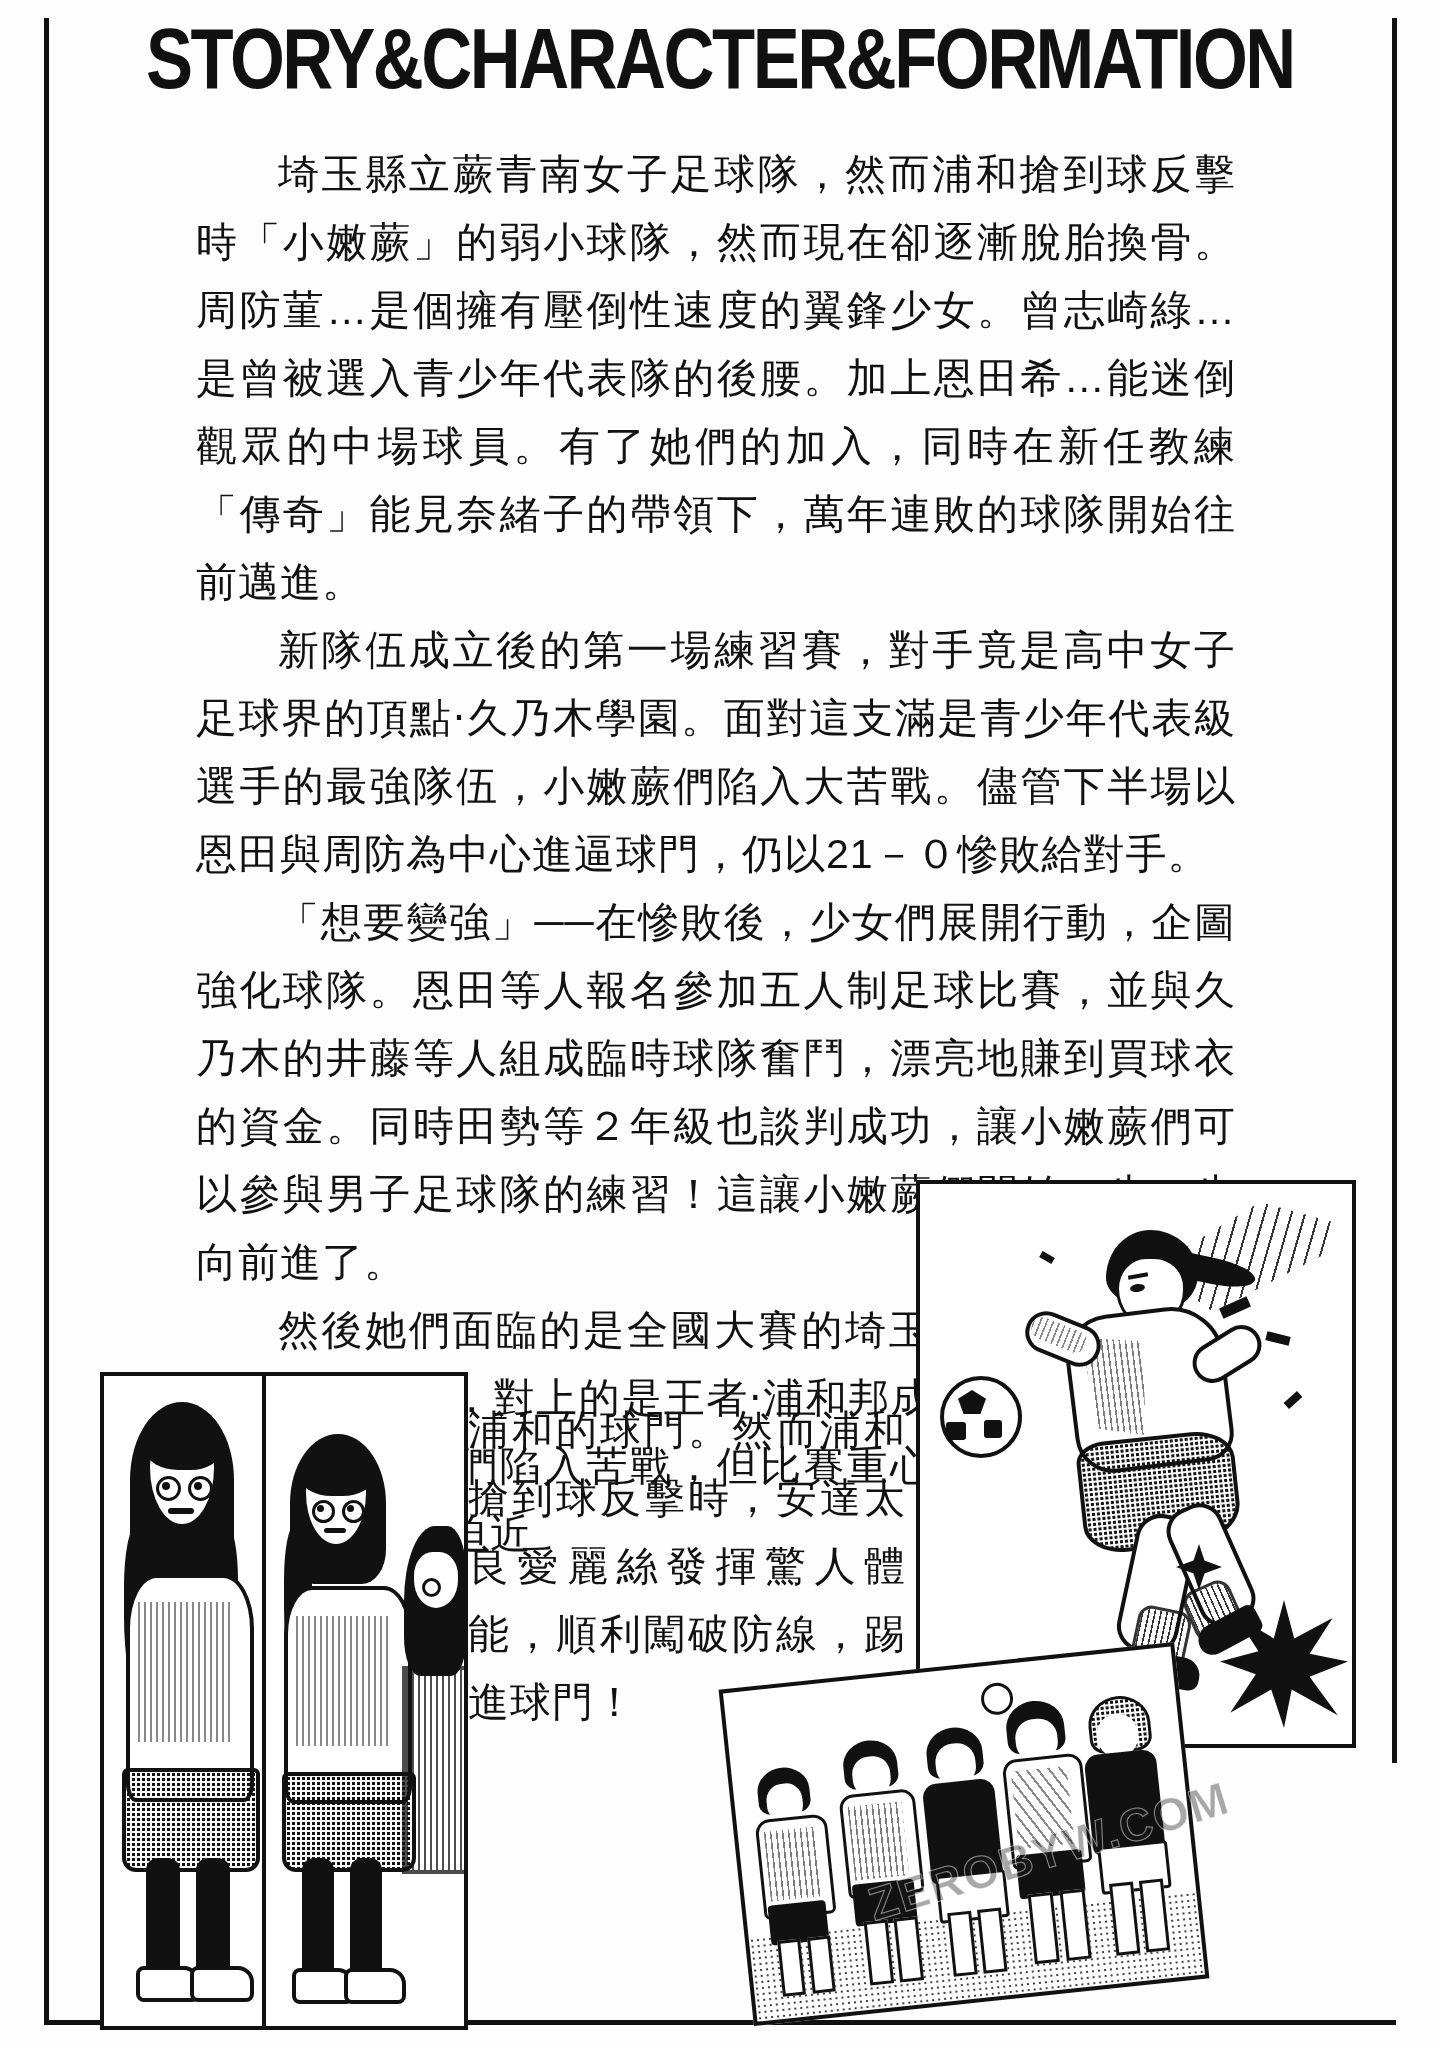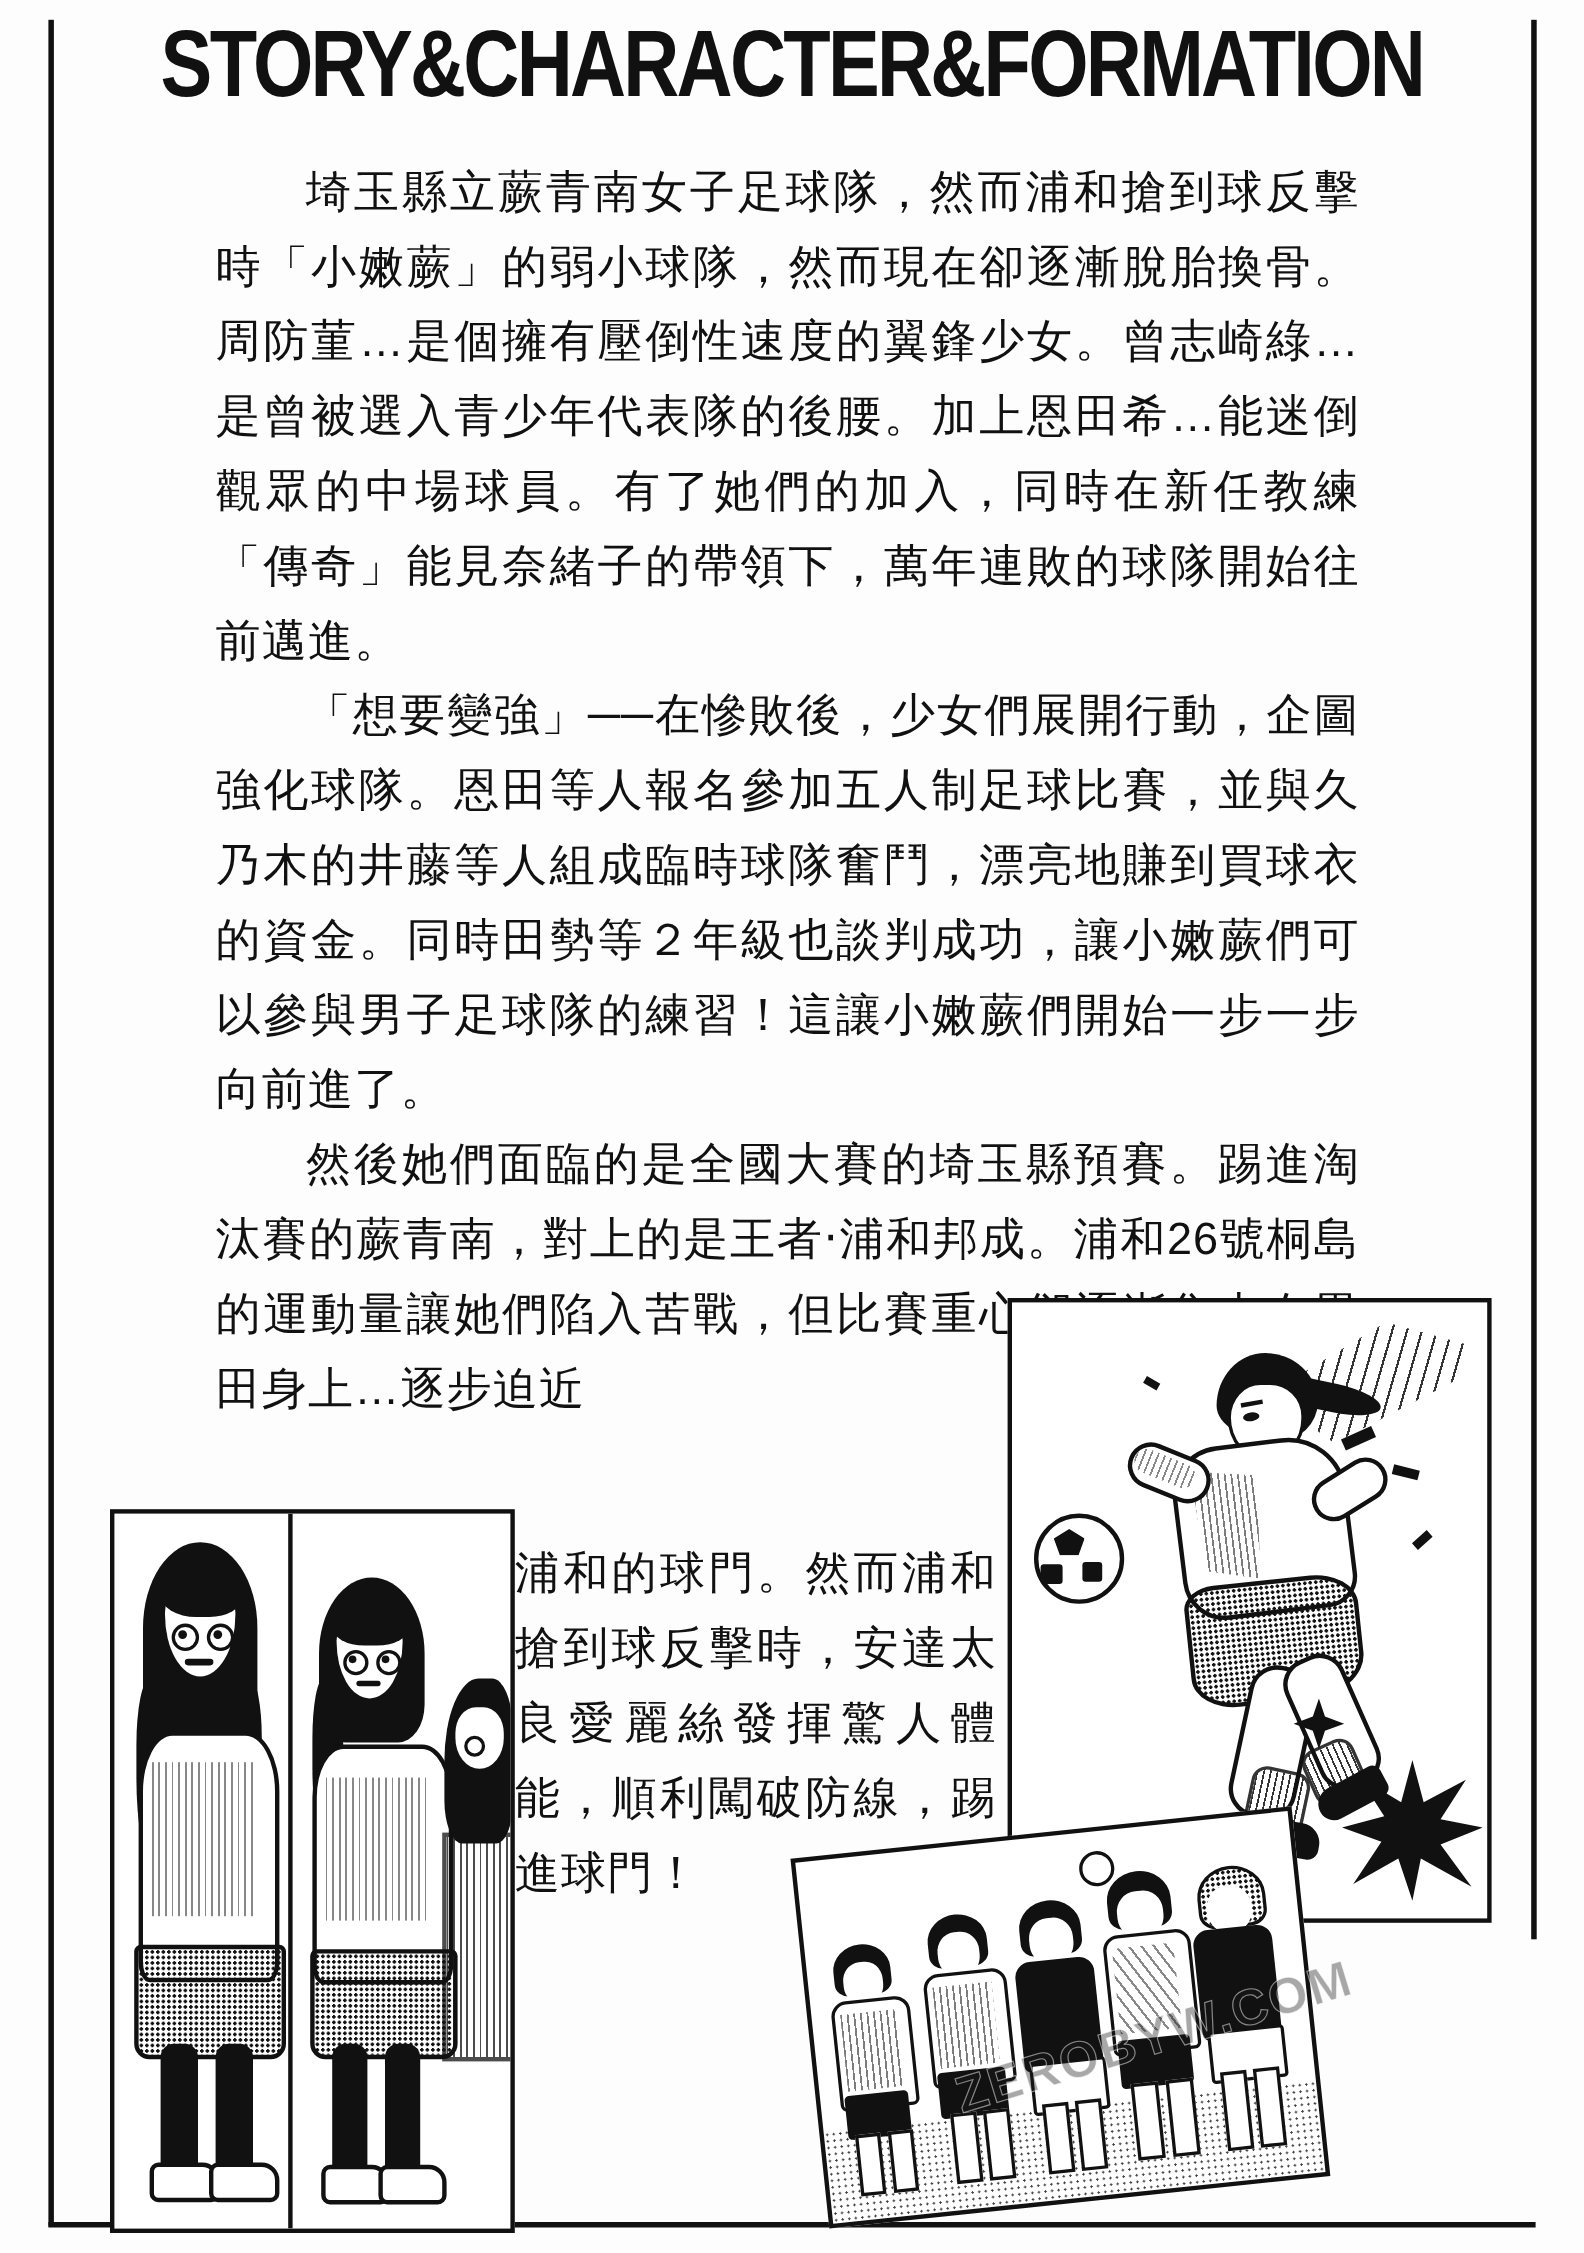--- a/index.html
+++ b/index.html
@@ -93,20 +93,21 @@
   <div class="frame-left"></div>
   <div class="frame-bottom"></div>
   <div class="frame-right"></div>
 
   <div class="title-wrap">
     <div class="title">STORY&amp;CHARACTER&amp;FORMATION</div>
   </div>
 
   <div class="body-text">
     <p>埼玉縣立蕨青南女子足球隊，然而浦和搶到球反擊時「小嫩蕨」的弱小球隊，然而現在卻逐漸脫胎換骨。周防菫…是個擁有壓倒性速度的翼鋒少女。曾志崎綠…是曾被選入青少年代表隊的後腰。加上恩田希…能迷倒觀眾的中場球員。有了她們的加入，同時在新任教練「傳奇」能見奈緒子的帶領下，萬年連敗的球隊開始往前邁進。</p>
+    <p>新隊伍成立後的第一場練習賽，對手竟是高中女子足球界的頂點‧久乃木學園。面對這支滿是青少年代表級選手的最強隊伍，小嫩蕨們陷入大苦戰。儘管下半場以恩田與周防為中心進逼球門，仍以21－０慘敗給對手。</p>
     <p>「想要變強」──在慘敗後，少女們展開行動，企圖強化球隊。恩田等人報名參加五人制足球比賽，並與久乃木的井藤等人組成臨時球隊奮鬥，漂亮地賺到買球衣的資金。同時田勢等２年級也談判成功，讓小嫩蕨們可以參與男子足球隊的練習！這讓小嫩蕨們開始一步一步向前進了。</p>
     <p>然後她們面臨的是全國大賽的埼玉縣預賽。踢進淘汰賽的蕨青南，對上的是王者‧浦和邦成。浦和26號桐島的運動量讓她們陷入苦戰，但比賽重心卻逐漸集中在恩田身上…逐步迫近</p>
   </div>
 
   <div class="narrow-col">
     <p>浦和的球門。然而浦和搶到球反擊時，安達太良愛麗絲發揮驚人體能，順利闖破防線，踢進球門！</p>
   </div>
 
   <div class="panel panel-a">
 

